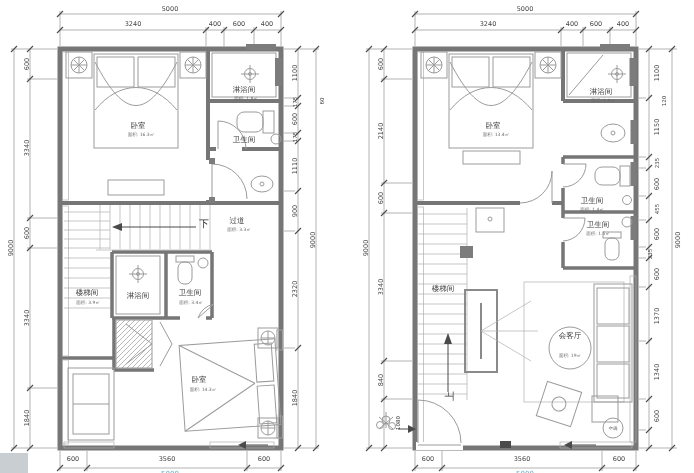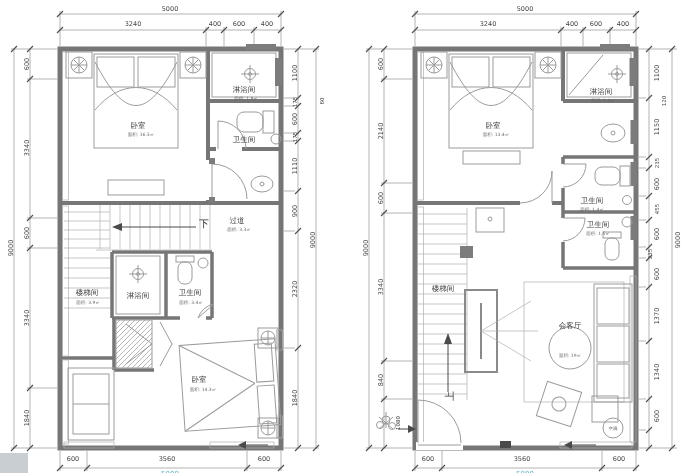--- a/index.html
+++ b/index.html
@@ -358,19 +358,19 @@
 
 <span class="lbl room" style="left:493px;top:126px">卧室</span>
 <span class="lbl area" style="left:496px;top:134px">面积: 13.4㎡</span>
 <span class="lbl room" style="left:601px;top:92px">淋浴间</span>
 <span class="lbl area" style="left:603px;top:100px">面积: 1.8㎡</span>
 <span class="lbl room" style="left:592px;top:201px">卫生间</span>
 <span class="lbl area" style="left:592px;top:209px">面积: 1.4㎡</span>
 <span class="lbl room" style="left:598px;top:225px">卫生间</span>
 <span class="lbl area" style="left:598px;top:233px">面积: 1.5㎡</span>
 <span class="lbl room" style="left:443px;top:289px">楼梯间</span>
-<span class="lbl room" style="left:570px;top:326px">会客厅</span>
+<span class="lbl room" style="left:570px;top:336px">会客厅</span>
 <span class="lbl area" style="left:570px;top:355px">面积: 19㎡</span>
 <span class="lbl bigv" style="left:450px;top:396px">上</span>
 <span class="lbl tiny" style="left:613px;top:428px">空调</span>
 
 <div class="corner"></div>
 </div>
 
 </body></html>

